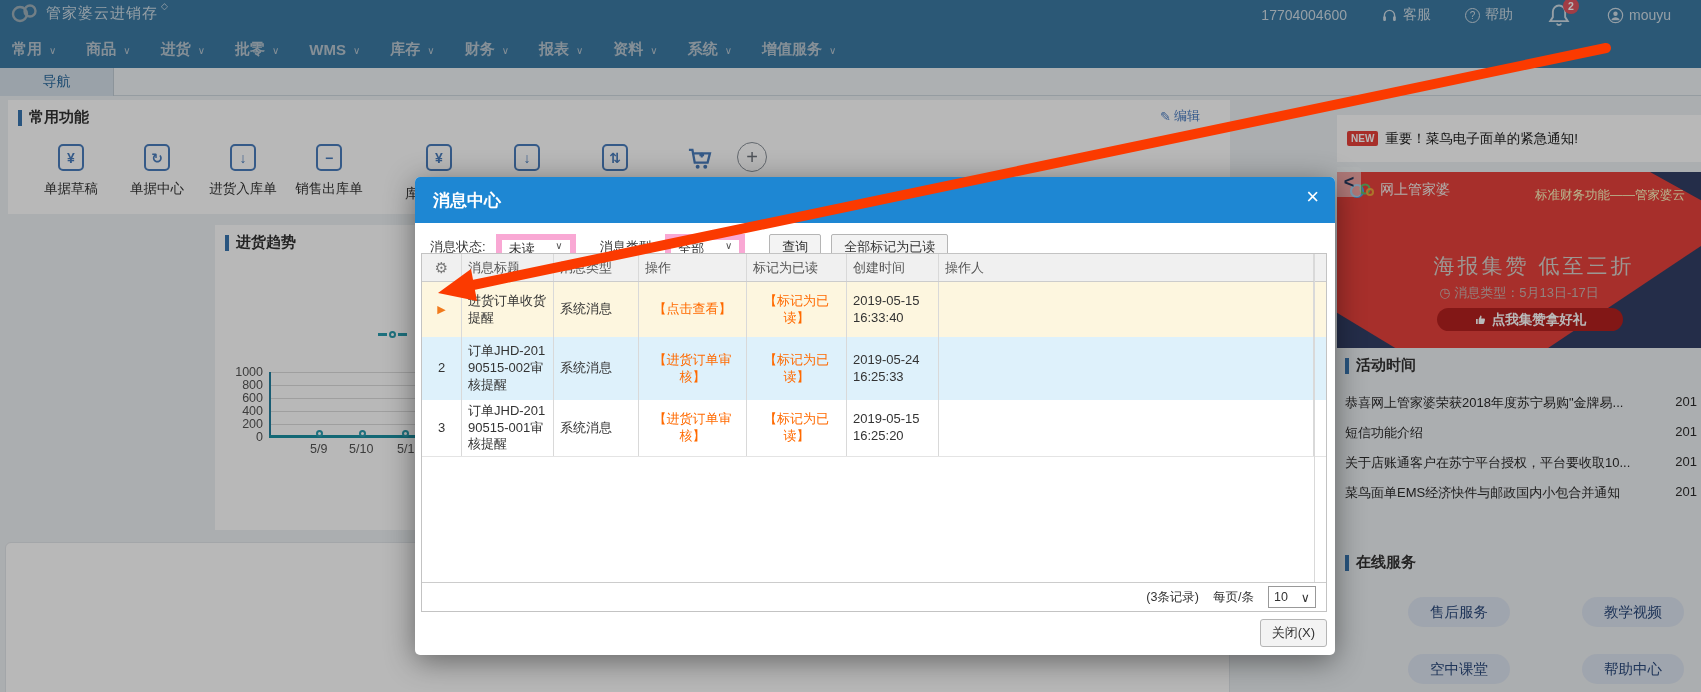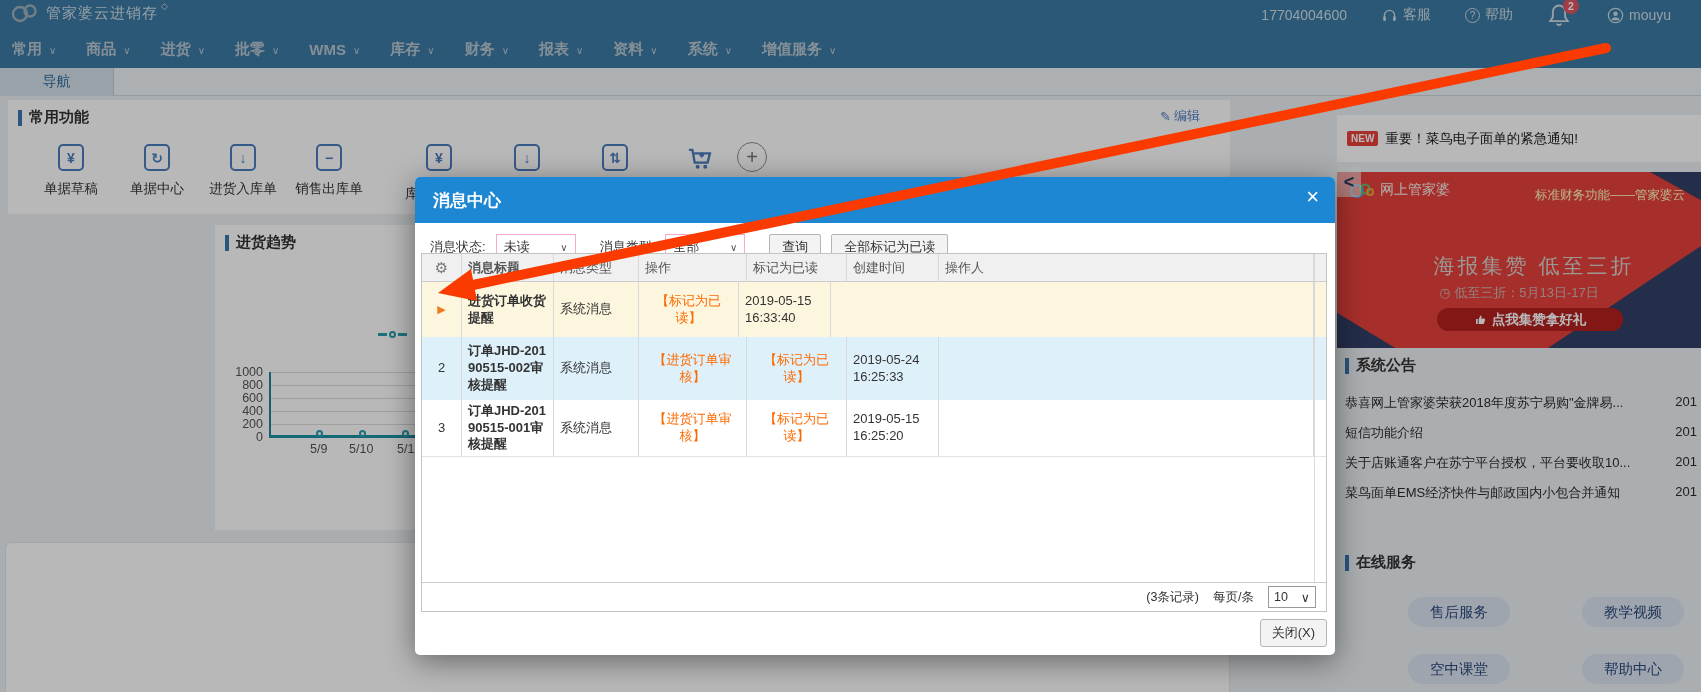--- a/index.html
+++ b/index.html
@@ -77,30 +77,30 @@
   .svc-title { position:absolute; left:8px; top:457px; font-size:15px; font-weight:bold; color:#333; display:flex; align-items:center; }
   .svc-btn { position:absolute; width:102px; height:30px; background:#dde5f1; border-radius:15px; color:#2c4a7c; font-size:14.5px; display:flex; align-items:center; justify-content:center; cursor:pointer; }
 
   
   .overlay { position:absolute; inset:0; background:rgba(0,0,0,0.28); z-index:50; }
   .modal { position:absolute; left:415px; top:177px; width:920px; height:478px; background:#fff; border-radius:5px; box-shadow:0 6px 30px rgba(0,0,0,.45); z-index:100; }
   .m-header { position:absolute; left:0; top:0; width:100%; height:46px; background:#1e87d3; border-radius:5px 5px 0 0; display:flex; align-items:center; }
   .m-title { color:#fff; font-size:17px; font-weight:bold; margin-left:18px; }
   .m-close { position:absolute; right:16px; top:9px; color:#fff; font-size:22px; cursor:pointer; line-height:1; }
   .filters { position:absolute; left:0; top:46px; width:100%; height:48px; display:flex; align-items:center; padding:0 15px; gap:10px; font-size:13px; color:#333; }
-  .sel { min-width:80px; height:26px; border:1px solid #f9a8d4; background:#fff; display:flex; align-items:center; justify-content:space-between; padding:0 7px; cursor:pointer; }
+  .sel { min-width:80px; height:26px; border:6px solid #f9a8d4; background:#fff; display:flex; justify-content:space-between; padding:0 7px; cursor:pointer; }
   .sel .chev2 { font-size:10px; color:#555; }
   .mbtn { height:26px; padding:0 12px; border:1px solid #b5b5b5; background:#f3f3f3; border-radius:2px; font-size:13px; display:flex; align-items:center; cursor:pointer; color:#333; }
   .gap14 { margin-left:14px; }
   .table-frame { position:absolute; left:6px; top:76px; width:906px; height:359px; border:1px solid #c3c3c3; background:#fff; }
   .thead { display:flex; height:28px; background:#f0f0f0; border-bottom:1px solid #ccc; font-size:13px; color:#555; }
   .thead > div, .trow > div { border-right:1px solid #d9d9d9; display:flex; align-items:center; padding:4px 6px; }
   .thead > div:last-child, .trow > div:last-child { border-right:none; }
   .c0 { width:40px; justify-content:center; }
-  .c1 { width:92px;font-weight:bold; } .c2 { width:85px; } .c3 { width:108px; justify-content:center; text-align:center; }
+  .c1 { width:92px; } .c2 { width:85px; } .c3 { width:108px; justify-content:center; text-align:center; }
   .c4 { width:100px; justify-content:center; text-align:center; } .c5 { width:92px; }
   .c6 { flex:1; } .c7 { width:12px; padding:0; }
   .thead .c3, .thead .c4 { justify-content:flex-start; text-align:left; }
   .trow { display:flex; font-size:13px; color:#333; line-height:1.3; cursor:pointer; }
   .trow .c1 { word-break:break-all; }
   .r1 { background:#fdf6df; height:55px; }
   .r2 { background:#def1fb; height:63px; }
   .r3 { background:#fff; height:57px; border-bottom:1px solid #e4e4e4; }
   .marker { color:#f17a1c; font-size:11px; }
   .olink { color:#ff6a00; }
@@ -297,30 +297,30 @@
       <div class="blogo">
         <svg class="icon" width="26" height="17" viewBox="0 0 26 17">
           <circle cx="8" cy="9" r="6" fill="none" stroke="#4aa7e8" stroke-width="2.2"></circle>
           <circle cx="16" cy="7" r="4.5" fill="none" stroke="#63c06a" stroke-width="2.2"></circle>
           <circle cx="21" cy="10" r="3" fill="none" stroke="#f0a23c" stroke-width="2"></circle>
         </svg>
         <span>网上管家婆</span>
       </div>
       <div class="btagline">标准财务功能——管家婆云</div>
       <div class="bsub">海报集赞 低至三折</div>
-      <div class="btime">◷ 低至三折：5月13日-17日</div>
+      <div class="btime">◷ 消息类型：5月13日-17日</div>
       <div class="bcta">
         <svg class="icon" width="13" height="13" viewBox="0 0 14 14">
           <path d="M2.2 6.5h1.8v5.3H2.2zM5 11.8V6.7l2-4c.8 0 1.3.7 1.1 1.5L7.7 6h3c.8 0 1.3.7 1.1 1.5l-.9 3.5c-.2.5-.6.8-1.1.8z" fill="#fff"></path>
         </svg>
         <span>点我集赞拿好礼</span>
       </div>
     </div>
     <div class="bprev">&lt;</div>
-    <div class="ann-title">系统公告</div>
+    <div class="ann-title">活动时间</div>
     <div class="ann-item" style="top:298px;">
       <span class="ann-text">恭喜网上管家婆荣获2018年度苏宁易购"金牌易...</span>
         <span class="ann-date">201</span>
     </div>
     <div class="ann-item" style="top:328px;">
       <span class="ann-text">短信功能介绍</span>
         <span class="ann-date">201</span>
     </div>
     <div class="ann-item" style="top:358px;">
       <span class="ann-text">关于店账通客户在苏宁平台授权，平台要收取10...</span>
@@ -370,20 +370,21 @@
         <div class="c5">创建时间</div>
         <div class="c6">操作人</div>
         <div class="c7"></div>
       </div>
       <div class="trow r1">
         <div class="c0">
             <span class="marker">▶</span>
           </div>
         <div class="c1">进货订单收货提醒</div>
         <div class="c2">系统消息</div>
+        <div class="c3 olink">【点击查看】</div>
         <div class="c4 olink">【标记为已读】</div>
         <div class="c5">2019-05-15 16:33:40</div>
         <div class="c6"></div>
         <div class="c7"></div>
       </div>
       <div class="trow r2">
         <div class="c0">2</div>
         <div class="c1">订单JHD-20190515-002审核提醒</div>
         <div class="c2">系统消息</div>
         <div class="c3 olink">【进货订单审核】</div>

